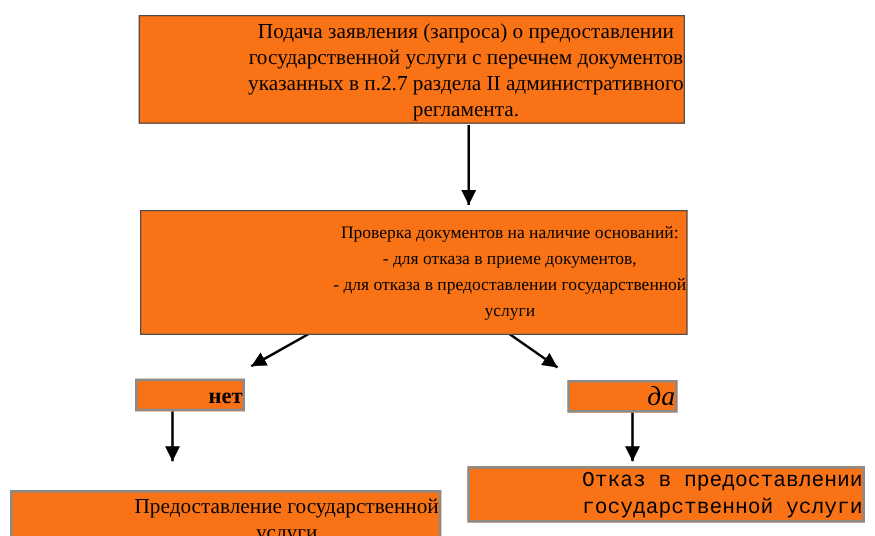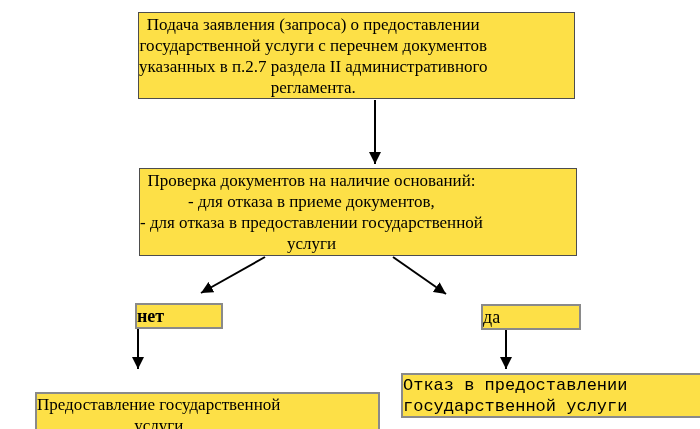--- a/index.html
+++ b/index.html
@@ -26,48 +26,48 @@
   }
   .arrows line {
     stroke: #000000;
     stroke-width: 2;
   }
   .box {
     position: absolute;
     box-sizing: border-box;
     display: flex;
     align-items: center;
-    justify-content: flex-start;
-    background: #fde047;
-    margin-left: 27px;
+    justify-content: flex-end;
+    background: #f97316;
   }
   .box span {
     display: block;
     text-align: center;
     white-space: pre-line;
   }
   .box-submit {
     left: 111px; top: 12px; width: 437px; height: 87px;
     border: 1px solid #4d4d4d;
     font-size: 17px; line-height: 21px;
   }
   .box-check {
-    left: 112px; top: 168px; width: 438px; height: 88px;
+    left: 112px; top: 168px; width: 438px; height: 100px;
     border: 1px solid #4d4d4d;
-    font-size: 17px; line-height: 21px;
+    font-size: 14px; line-height: 21px;
   }
   .box-no {
     left: 108px; top: 303px; width: 88px; height: 26px;
     border: 2px solid #8a8a8a;
     font-size: 18px; font-weight: bold;
   }
   .box-yes {
-    left: 454px; top: 304px; width: 100px; height: 26px;
+    left: 454px; top: 304px; width: 88px; height: 26px;
     border: 2px solid #8a8a8a;
-    font-size: 18px;
+    font-size: 22px;
+    font-style: italic;
   }
   .box-provide {
     left: 8px; top: 392px; width: 345px; height: 45px;
     border: 2px solid #8a8a8a;
     font-size: 17px; line-height: 21px;
   }
   .box-refuse {
     left: 374px; top: 373px; width: 318px; height: 45px;
     border: 2px solid #8a8a8a;
     font-size: 17px; line-height: 21px; font-family: Liberation Mono, monospace;

